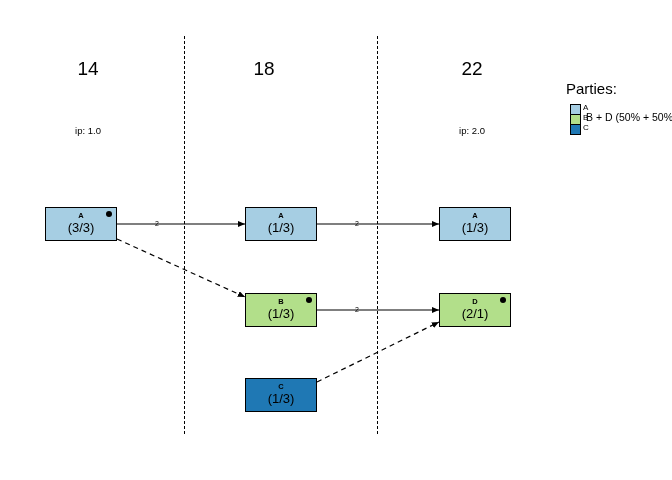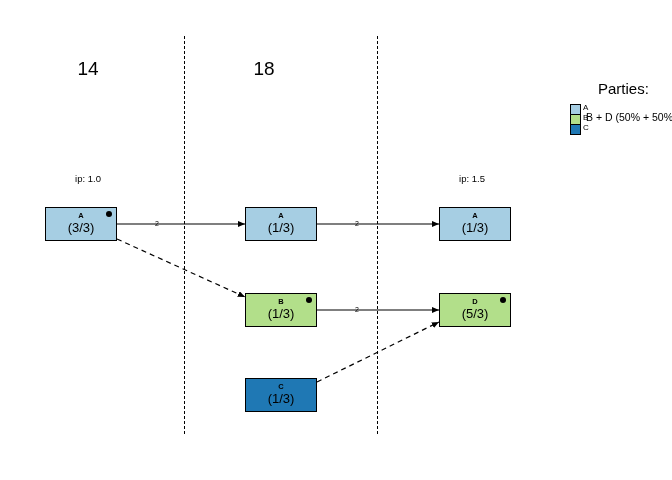--- a/index.html
+++ b/index.html
@@ -18,21 +18,21 @@
     border-left:1.5px dashed #000000;
   }
 
   
   .col-title{
     position:absolute;text-align:center;width:120px;
     font-size:19px;font-weight:400;color:#000;
   }
   .col-ip{
     position:absolute;text-align:center;width:120px;
-    font-size:9.5px;color:#000;margin-top:48px;
+    font-size:9.5px;color:#000;
   }
 
   
   .node{
     position:absolute;
     width:72px;height:34px;
     border:1.3px solid #000;
     box-sizing:border-box;
     display:flex;flex-direction:column;
     align-items:center;justify-content:center;
@@ -74,21 +74,22 @@
 <div id="canvas">
 
   <div class="divider" style="left:184px;"></div>
   <div class="divider" style="left:377px;"></div>
 
   <div class="col-title" style="left:28px;top:58px;">14</div>
   <div class="col-ip" style="left:28px;top:125px;">ip: 1.0</div>
 
   <div class="col-title" style="left:204px;top:58px;">18</div>
 
-  <div class="col-ip" style="left:412px;top:125px;">ip: 1.5</div>
+  <div class="col-title" style="left:412px;top:58px;">22</div>
+  <div class="col-ip" style="left:412px;top:125px;">ip: 2.0</div>
 
   <svg class="links">
     <defs>
       <marker id="arrow" markerWidth="7" markerHeight="7" refX="6" refY="2.6" orient="auto">
         <path d="M0,0 L6,2.6 L0,5.2 z" fill="#000"></path>
       </marker>
     </defs>
 
     <line x1="117" y1="224" x2="245" y2="224" stroke="#000" stroke-width="1.2" marker-end="url(#arrow)"></line>
 
@@ -122,30 +123,30 @@
   </div>
 
   <div class="node" style="left:245px;top:293px;background:#B2DF8A;">
     <span class="nm">B</span>
     <span class="fr">(1/3)</span>
     <span class="dot"></span>
   </div>
 
   <div class="node" style="left:439px;top:293px;background:#B2DF8A;">
     <span class="nm">D</span>
-    <span class="fr">(5/3)</span>
+    <span class="fr">(2/1)</span>
     <span class="dot"></span>
   </div>
 
   <div class="node" style="left:245px;top:378px;background:#1F78B4;">
     <span class="nm">C</span>
     <span class="fr">(1/3)</span>
   </div>
 
-  <div class="legend-title" style="left:598px;top:80px;">Parties:</div>
+  <div class="legend-title" style="left:566px;top:80px;">Parties:</div>
 
   <div class="legend-sw" style="left:570px;top:104px;background:#A6CEE3;"></div>
   <div class="legend-sw" style="left:570px;top:114px;background:#B2DF8A;"></div>
   <div class="legend-sw" style="left:570px;top:124px;background:#1F78B4;"></div>
 
   <div class="legend-key" style="left:583px;top:103px;">A</div>
   <div class="legend-key" style="left:583px;top:113px;">B</div>
   <div class="legend-key" style="left:583px;top:123px;">C</div>
 
   <div class="legend-text" style="left:586px;top:111px;">B + D (50% + 50%)</div>

